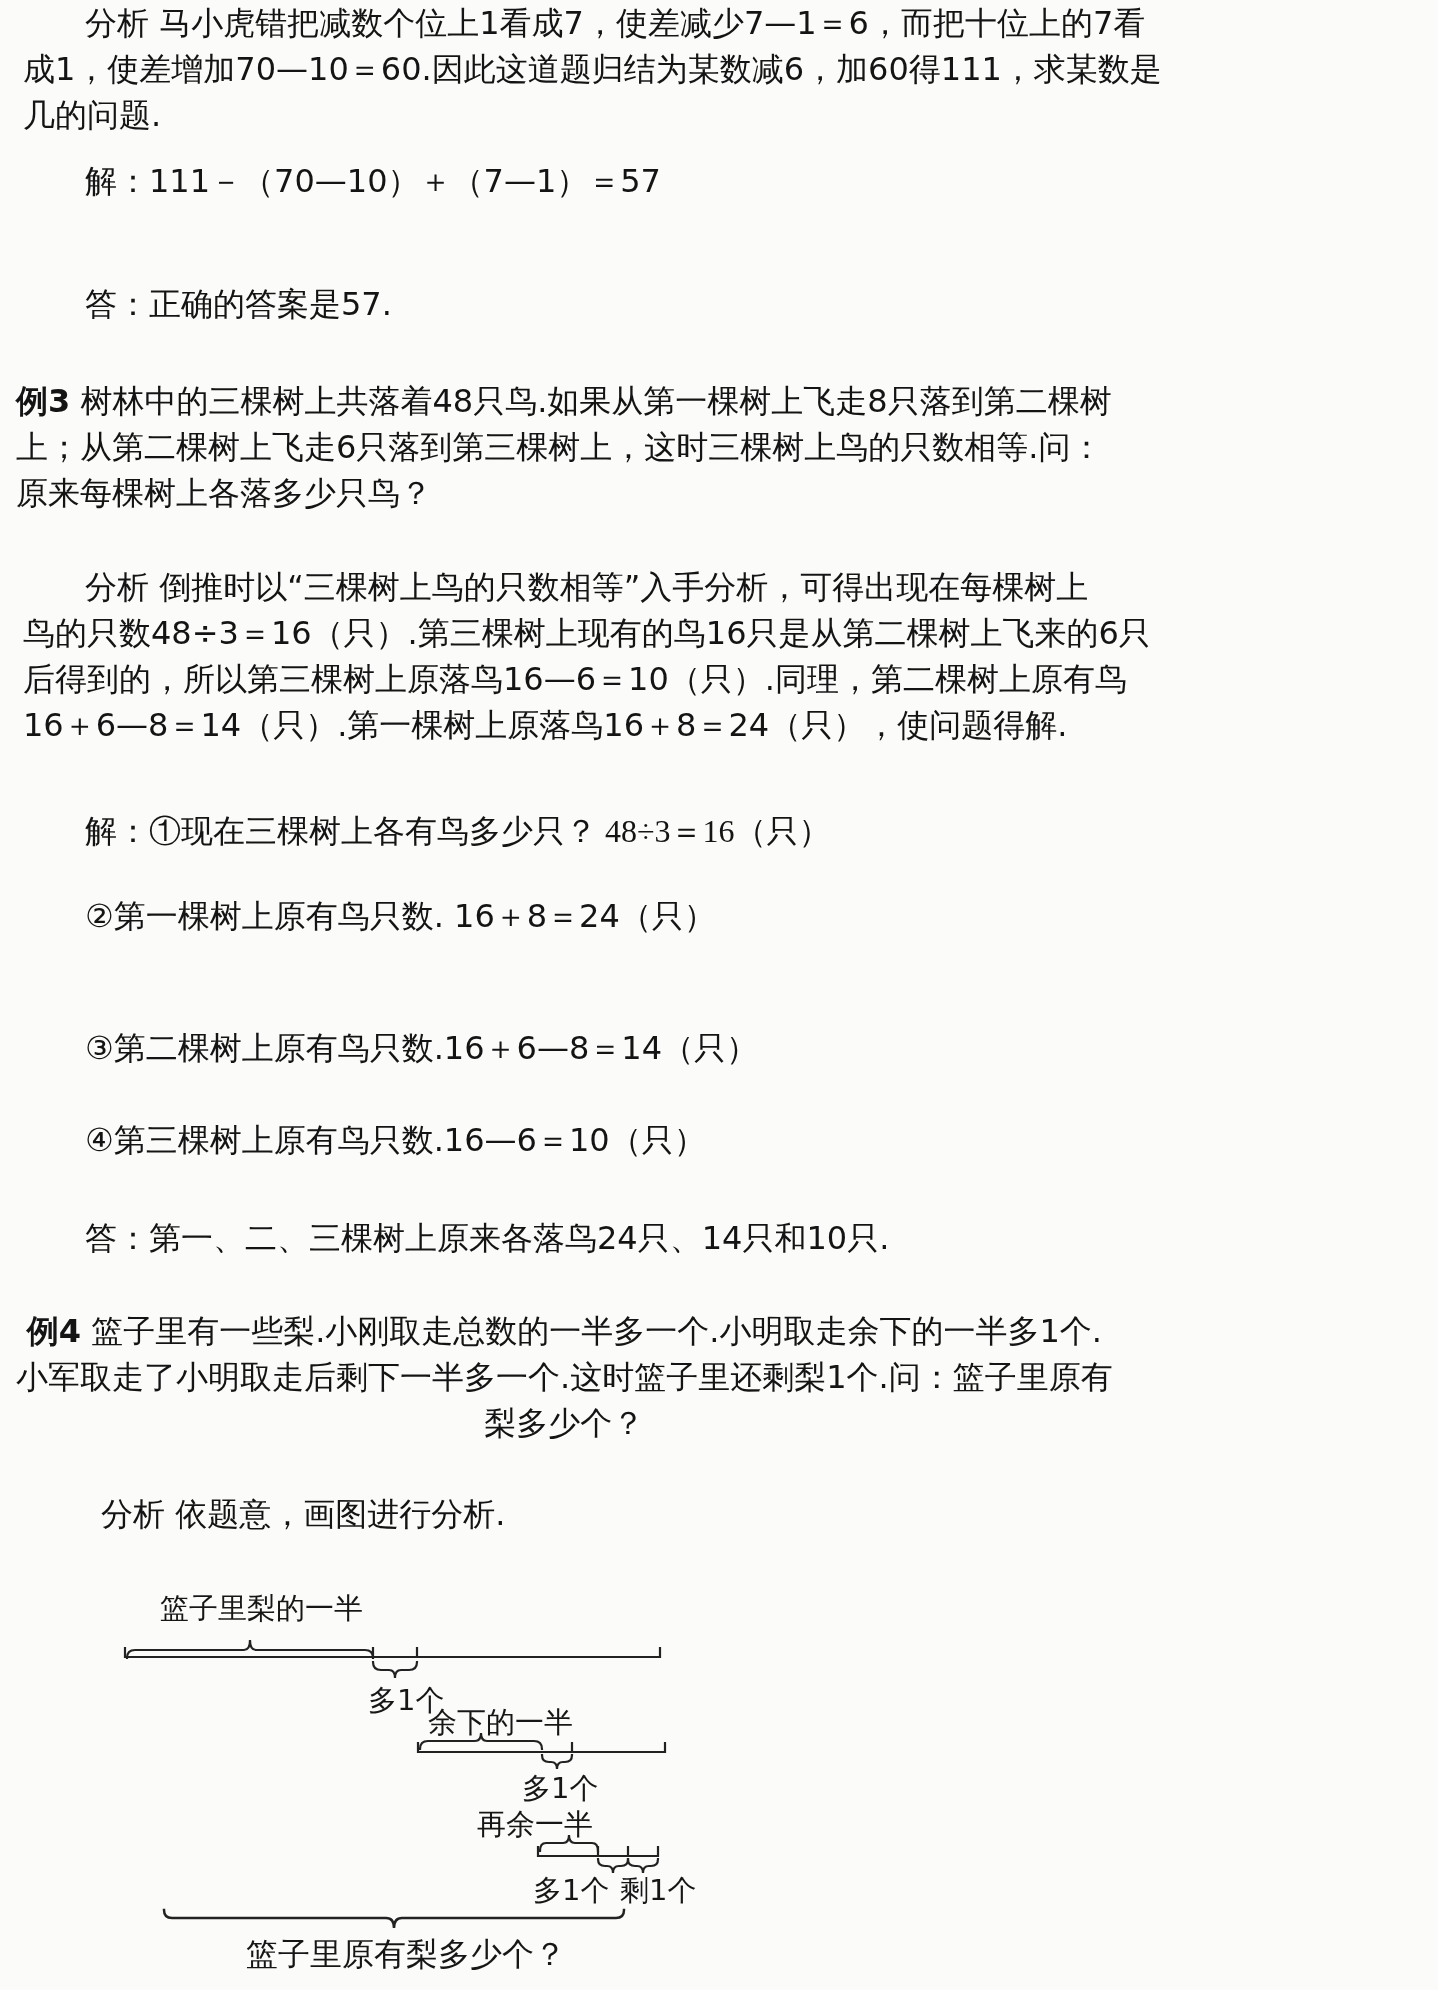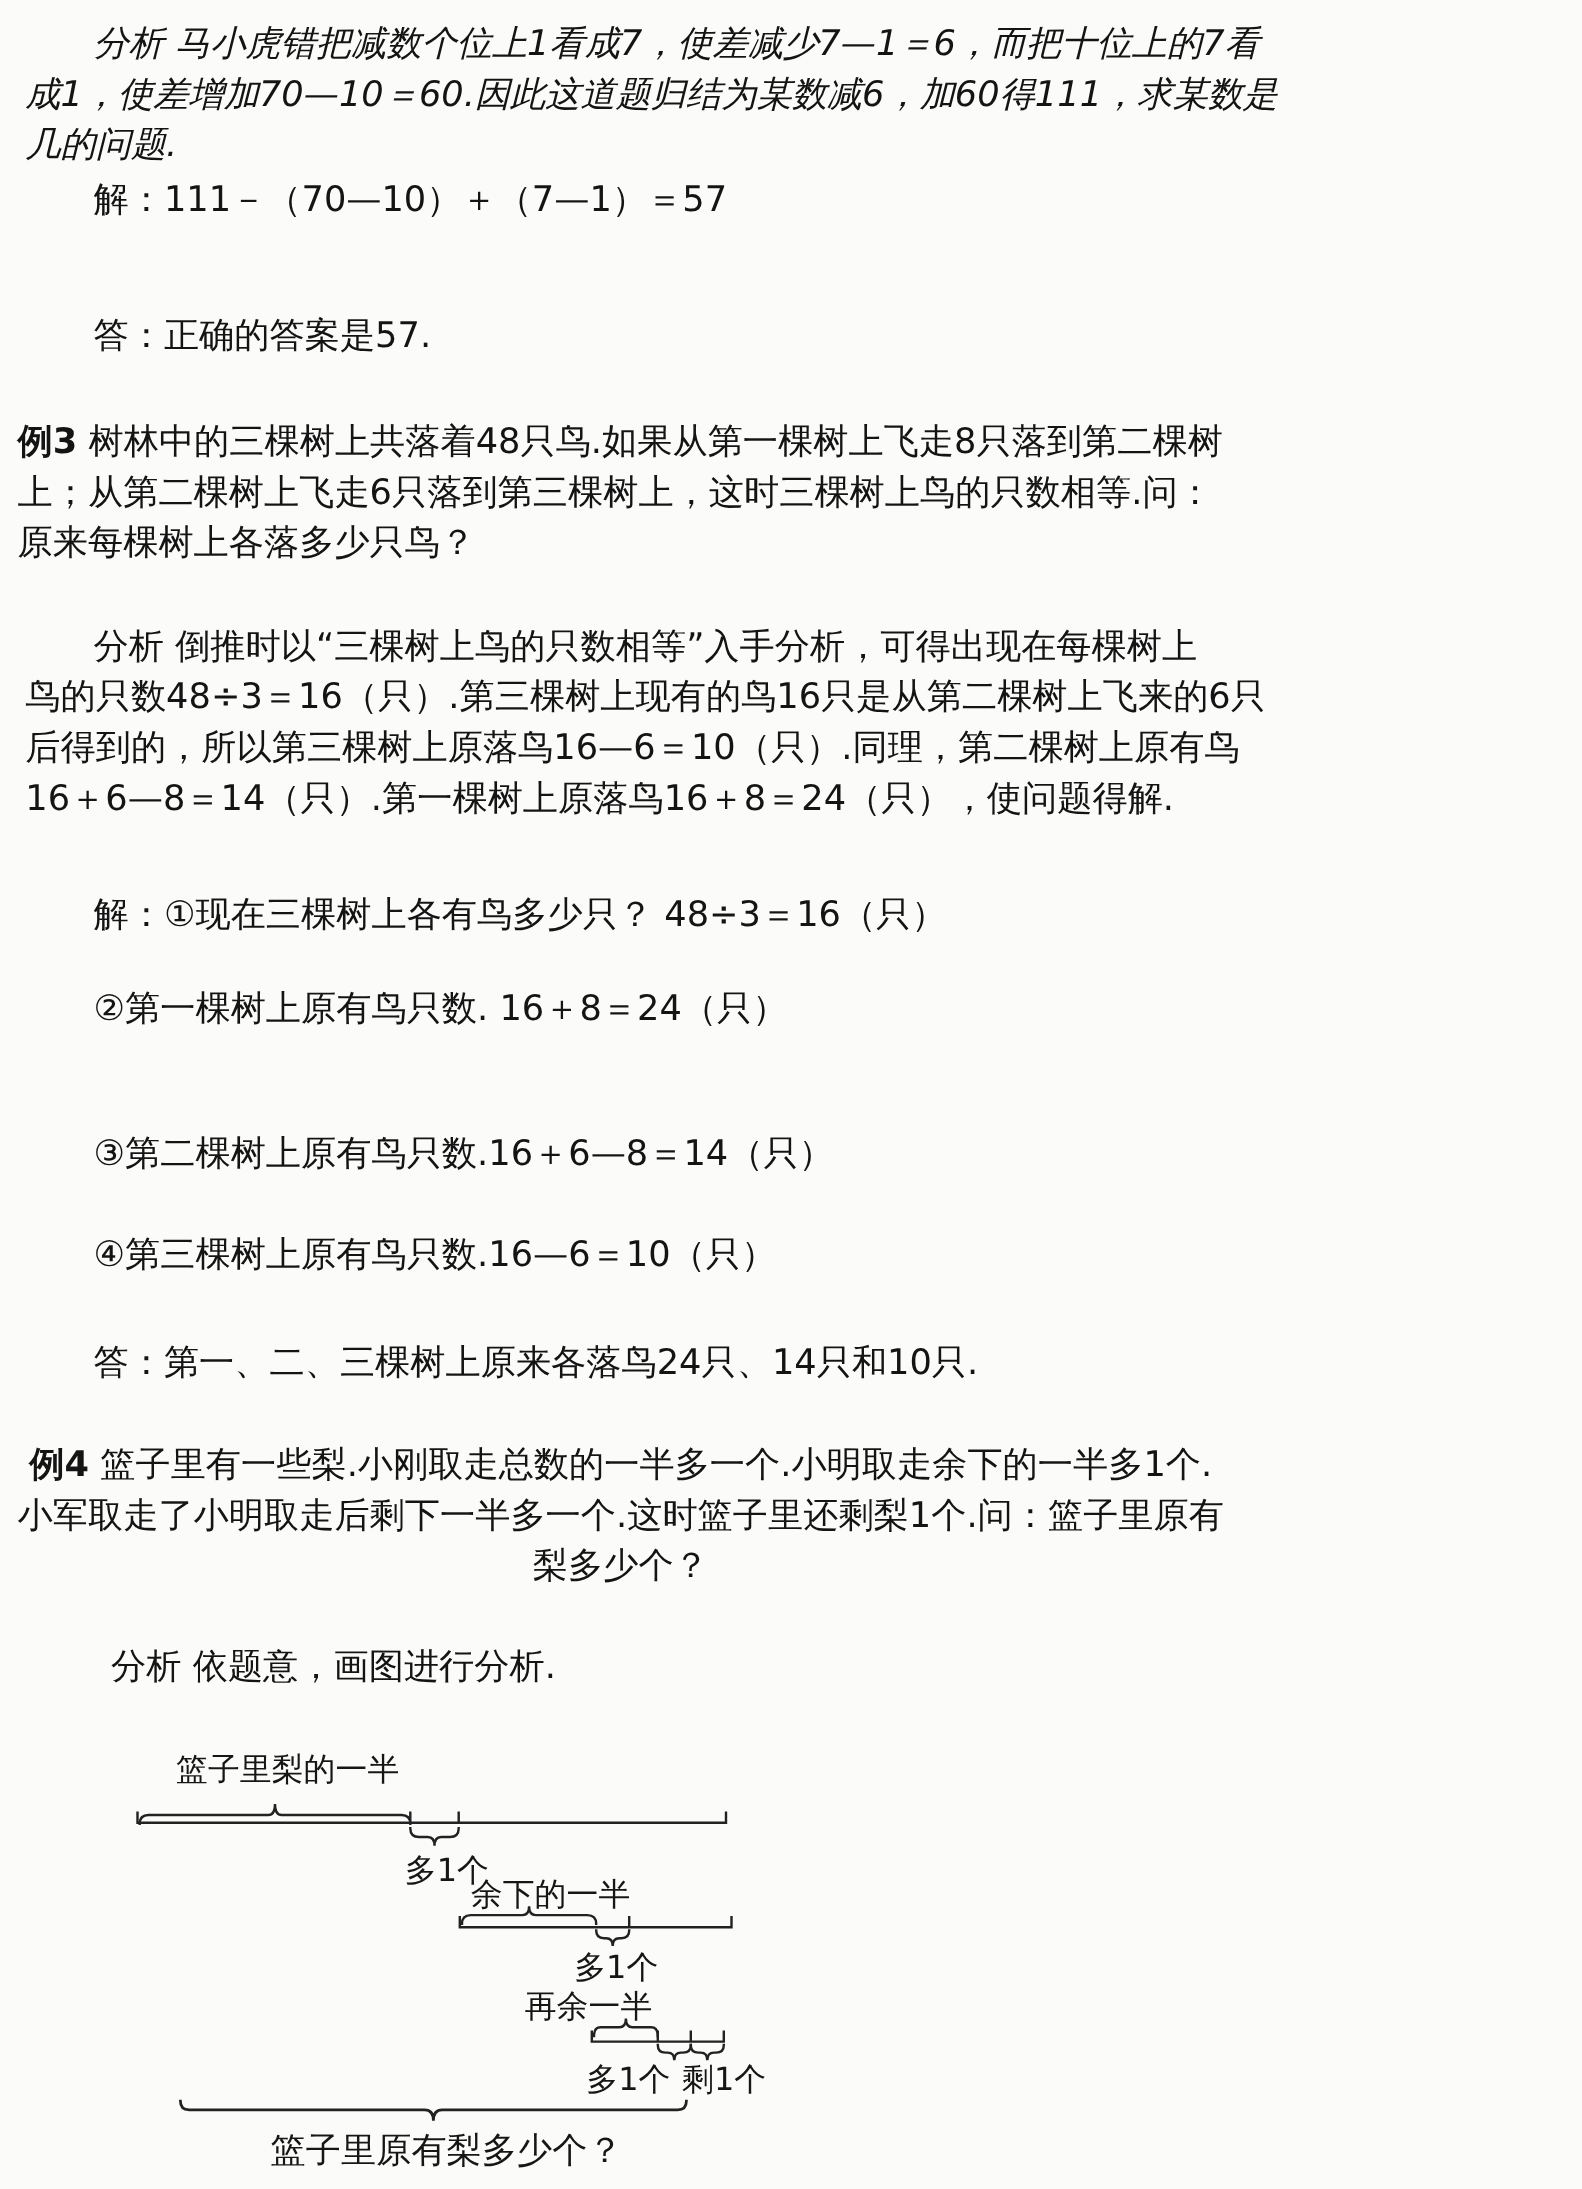--- a/index.html
+++ b/index.html
@@ -35,21 +35,21 @@
     white-space:nowrap;
     color:#161616;
   }
   .dlabel.q{font-size:32px;}
 </style>
 </head>
 <body>
 
 <div class="page">
 
-  <div class="blk" style="left:23px;top:16px;font-style:italic;">
+  <div class="blk" style="left:23px;top:0;">
     <div class="ln ind">分析 马小虎错把减数个位上1看成7，使差减少7—1＝6，而把十位上的7看</div>
     <div class="ln">成1，使差增加70—10＝60.因此这道题归结为某数减6，加60得111，求某数是</div>
     <div class="ln">几的问题.</div>
   </div>
 
   <div class="blk single" style="left:85px;top:163px;">解：111－（70—10）＋（7—1）＝57</div>
 
   <div class="blk single" style="left:85px;top:286px;">答：正确的答案是57.</div>
 
   <div class="blk" style="left:16px;top:378px;">
@@ -58,21 +58,21 @@
     <div class="ln">原来每棵树上各落多少只鸟？</div>
   </div>
 
   <div class="blk" style="left:23px;top:564px;">
     <div class="ln ind">分析 倒推时以“三棵树上鸟的只数相等”入手分析，可得出现在每棵树上</div>
     <div class="ln">鸟的只数48÷3＝16（只）.第三棵树上现有的鸟16只是从第二棵树上飞来的6只</div>
     <div class="ln">后得到的，所以第三棵树上原落鸟16—6＝10（只）.同理，第二棵树上原有鸟</div>
     <div class="ln">16＋6—8＝14（只）.第一棵树上原落鸟16＋8＝24（只），使问题得解.</div>
   </div>
 
-  <div class="blk single" style="left:85px;top:813px;">解：①现在三棵树上各有鸟多少只？ 48÷3＝16（只）</div>
+  <div class="blk single" style="left:85px;top:813px;font-family:Liberation Serif, serif;">解：①现在三棵树上各有鸟多少只？ 48÷3＝16（只）</div>
   <div class="blk single" style="left:85px;top:898px;">②第一棵树上原有鸟只数. 16＋8＝24（只）</div>
   <div class="blk single" style="left:85px;top:1030px;">③第二棵树上原有鸟只数.16＋6—8＝14（只）</div>
   <div class="blk single" style="left:85px;top:1122px;">④第三棵树上原有鸟只数.16—6＝10（只）</div>
 
   <div class="blk single" style="left:85px;top:1220px;">答：第一、二、三棵树上原来各落鸟24只、14只和10只.</div>
 
   <div class="blk" style="left:16px;top:1308px;text-align:center;">
     <div class="ln"><b class="exlabel">例4</b><span> 篮子里有一些梨.小刚取走总数的一半多一个.小明取走余下的一半多1个.</span></div>
     <div class="ln">小军取走了小明取走后剩下一半多一个.这时篮子里还剩梨1个.问：篮子里原有</div>
     <div class="ln">梨多少个？</div>

